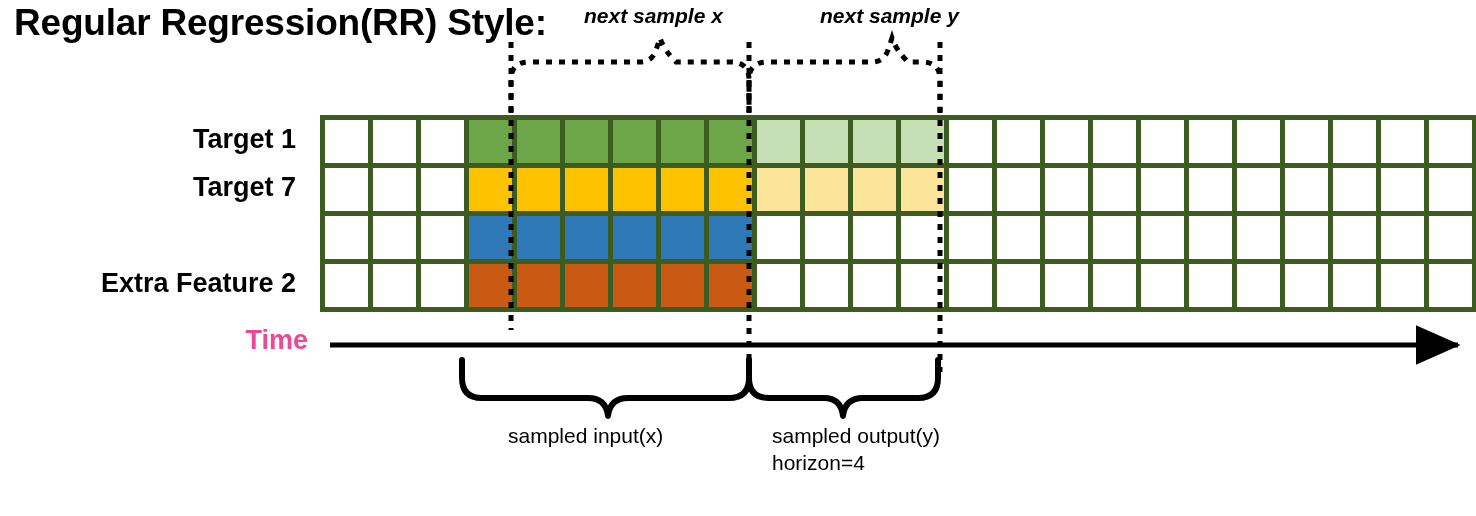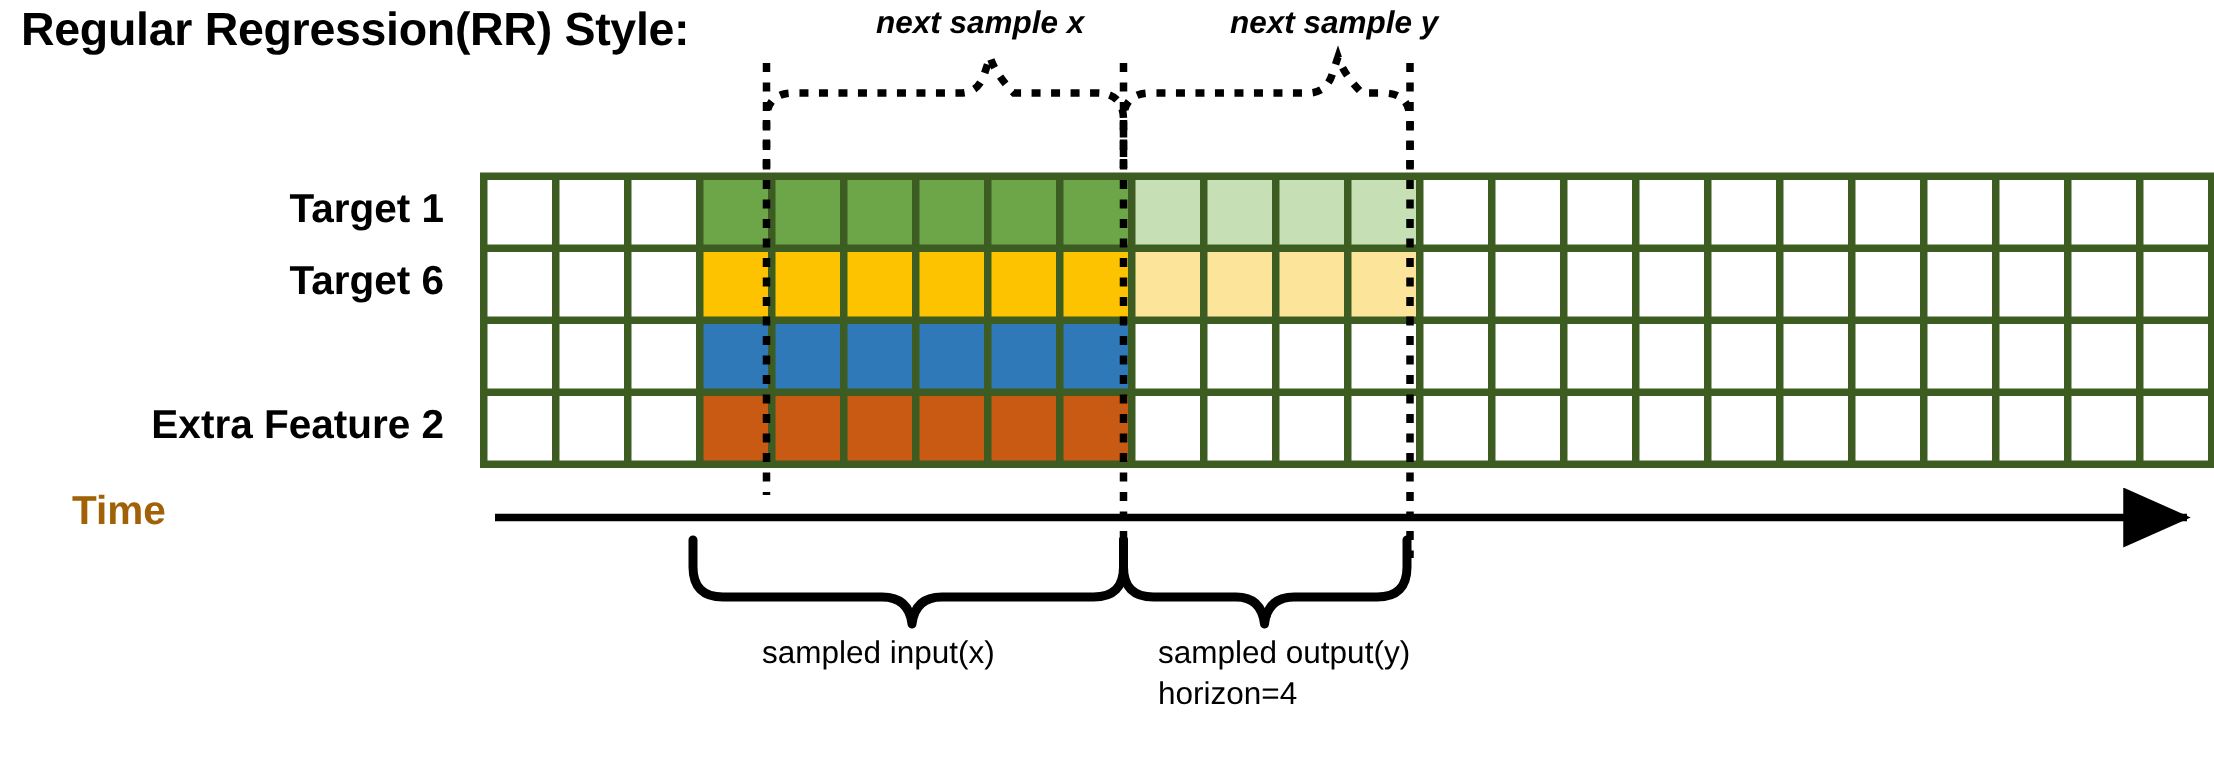--- a/index.html
+++ b/index.html
@@ -19,21 +19,21 @@
     left: 0; top: 0;
     width: 1476px;
     height: 516px;
   }
   .abs { position: absolute; }
 
   
   #page-title {
     left: 14px;
     top: 2px;
-    font-size: 31px;
+    font-size: 37px;
     font-weight: 700;
     color: #000;
     letter-spacing: -0.2px;
     white-space: nowrap;
   }
   #row-labels {
     left: 48px;
     top: 115px;
     width: 260px;
     height: 192px;
@@ -47,23 +47,24 @@
     font-size: 27px;
     font-weight: 700;
     color: #000;
     white-space: nowrap;
   }
 
   #time-label {
     left: 48px;
     top: 325px;
     width: 260px;
+    text-align: right;
     font-size: 27px;
     font-weight: 700;
-    color: #a16207;
+    color: #ec4899;
   }
 
   
   #grid {
     left: 320px;
     top: 115px;
     border-collapse: collapse;
     background: #3d5c22;
     padding: 5px;
     box-sizing: border-box;
@@ -111,21 +112,21 @@
 </style>
 </head>
 <body>
 
 <div id="stage">
 
   <div class="abs" id="page-title">Regular Regression(RR) Style:</div>
 
   <div class="abs" id="row-labels">
     <div class="row-label-slot" style="top:0px;">Target 1</div>
-    <div class="row-label-slot" style="top:48px;">Target 6</div>
+    <div class="row-label-slot" style="top:48px;">Target 7</div>
     <div class="row-label-slot" style="top:144px;">Extra Feature 2</div>
   </div>
 
   <div class="abs" id="time-label">Time</div>
 
   <div class="abs" id="grid" style="background: rgb(61, 92, 34);">
       <div class="grid-row">
         <div class="cell" style="background: rgb(255, 255, 255);"></div>
         <div class="cell" style="background: rgb(255, 255, 255);"></div>
         <div class="cell" style="background: rgb(255, 255, 255);"></div>

